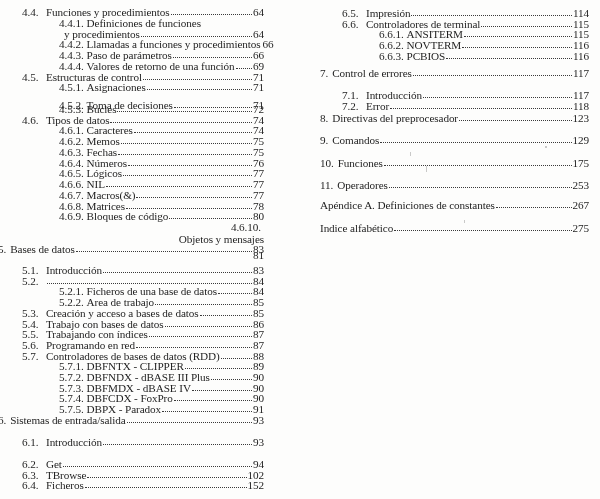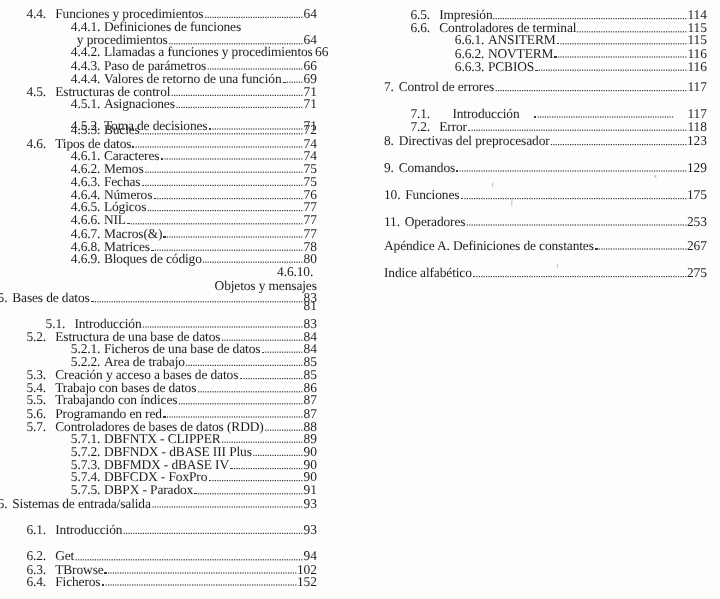--- a/index.html
+++ b/index.html
@@ -165,29 +165,28 @@
       <span class="title">Objetos y mensajes</span>
       <span class="leader"></span>
       <span class="page">81</span>
     </div>
     <div class="toc-line lvl0" style="top: 243px; left: -2px;">
       <span class="num">5.</span>
       <span class="title">Bases de datos</span>
       <span class="leader"></span>
       <span class="page">83</span>
     </div>
-    <div class="toc-line lvl1" style="top: 264px; margin-left: 16px;">
+    <div class="toc-line lvl1" style="top: 264px;">
       <span class="num">5.1.</span>
       <span class="title">Introducción</span>
       <span class="leader"></span>
       <span class="page">83</span>
     </div>
     <div class="toc-line lvl1" style="top: 274.7px;">
       <span class="num">5.2.</span>
-      <span class="title">Estructura de una base de datos</span>
       <span class="leader"></span>
       <span class="page">84</span>
     </div>
     <div class="toc-line lvl2" style="top: 285.4px;">
       <span class="num">5.2.1.</span>
       <span class="title">Ficheros de una base de datos</span>
       <span class="leader"></span>
       <span class="page">84</span>
     </div>
     <div class="toc-line lvl2" style="top: 296.1px;">
@@ -317,21 +316,21 @@
       <span class="title">PCBIOS</span>
       <span class="leader"></span>
       <span class="page">116</span>
     </div>
     <div class="toc-line lvl0" style="top: 67px;">
       <span class="num">7.</span>
       <span class="title">Control de errores</span>
       <span class="leader"></span>
       <span class="page">117</span>
     </div>
-    <div class="toc-line lvl1" style="top: 89px; gap: 11px;">
+    <div class="toc-line lvl1" style="top: 89px;">
       <span class="num">7.1.</span>
       <span class="title">Introducción</span>
       <span class="leader"></span>
       <span class="page">117</span>
     </div>
     <div class="toc-line lvl1" style="top: 99.7px;">
       <span class="num">7.2.</span>
       <span class="title">Error</span>
       <span class="leader"></span>
       <span class="page">118</span>

